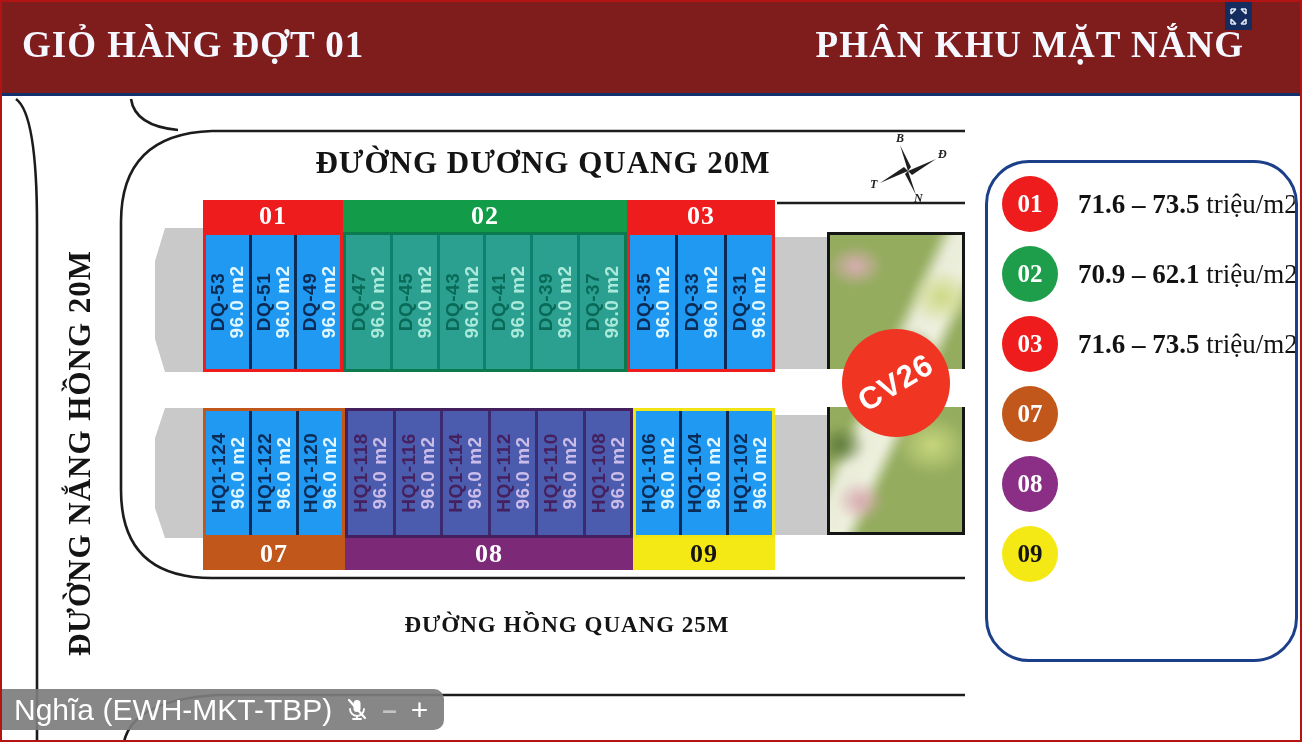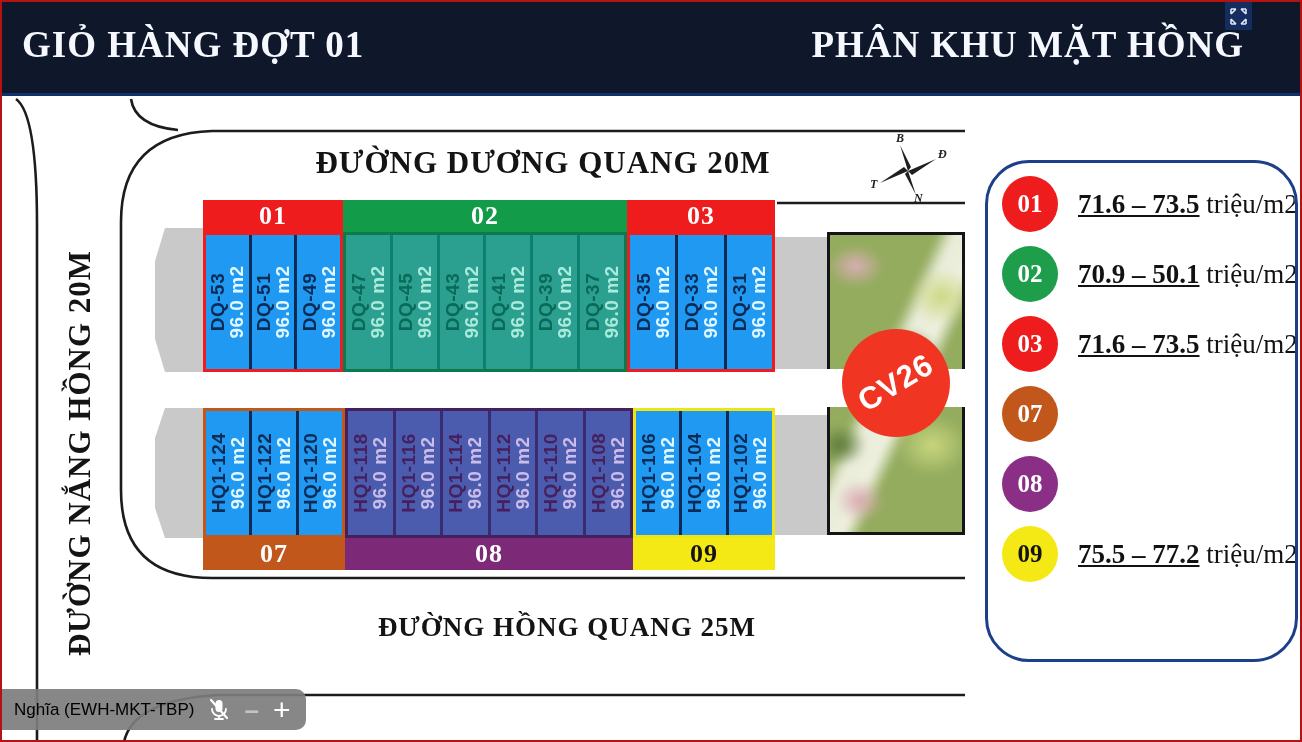--- a/index.html
+++ b/index.html
@@ -3,36 +3,36 @@
 <meta charset="utf-8">
 <style>
   html,body{margin:0;padding:0;background:#e8e8e8;}
   .canvas{
     position:relative;width:1302px;height:742px;background:#ffffff;
     overflow:hidden;font-family:"Liberation Sans",sans-serif;
   }
   .red-frame{position:absolute;inset:0;border:2px solid #b31313;pointer-events:none;z-index:60;}
   
   .topbar{
-    position:absolute;left:0;top:2px;width:100%;height:94px;background:#0f172a;
+    position:absolute;left:0;top:2px;width:100%;height:94px;background:#7f1d1d;
     border-bottom:3px solid #12306b;display:flex;align-items:center;justify-content:space-between;
     z-index:5;box-sizing:border-box;padding:0 18px 6px 22px;
   }
   .topbar .title{
     color:#f6f8ff;font-family:"Liberation Serif",serif;font-weight:bold;font-size:37px;letter-spacing:1px;
   }
   .expand-btn{
     position:absolute;right:50px;top:2px;width:27px;height:28px;background:#152c5e;z-index:6;
     display:flex;align-items:center;justify-content:center;cursor:pointer;
   }
   
   .map-svg{position:absolute;left:0;top:0;z-index:1;}
   .street{position:absolute;color:#141414;font-family:"Liberation Serif",serif;font-weight:bold;z-index:2;text-align:center;}
   .street.top{left:243px;top:145px;width:600px;font-size:31px;letter-spacing:1px;}
-  .street.bottom{left:267px;top:612px;width:600px;font-size:27px;letter-spacing:1px;}
+  .street.bottom{left:267px;top:612px;width:600px;font-size:23px;letter-spacing:1px;}
   .street.left{left:-132px;top:435px;width:424px;height:36px;font-size:31px;transform:rotate(-90deg);letter-spacing:1px;}
   
   .gray{position:absolute;background:#c9c9c9;z-index:2;}
   .gray.cham{clip-path:polygon(100% 0,20% 0,0 23%,0 77%,20% 100%,100% 100%);}
   
   .park{position:absolute;left:827px;top:232px;width:138px;height:303px;border:3px solid #151515;z-index:2;overflow:hidden;box-sizing:border-box;}
   .park-img{position:absolute;inset:-6px;filter:blur(3px);
     background:
       radial-gradient(40px 30px at 22% 12%, #dbaeb6 0%, rgba(219,174,182,0) 70%),
       radial-gradient(30px 42px at 30% 50%, #d8a8b0 0%, rgba(216,168,176,0) 70%),
@@ -74,43 +74,43 @@
     height:70px;background:#1c3f8a;display:flex;align-items:center;justify-content:center;
     color:#ffffff;font-family:"Liberation Serif",serif;font-weight:bold;font-size:26px;letter-spacing:0.5px;
   }
   .legend-rows{list-style:none;margin:6px 0 0 0;padding:0;}
   .legend-row{height:70px;display:flex;align-items:center;padding-left:14px;}
   .lg-circle{
     width:56px;height:56px;border-radius:50%;display:flex;align-items:center;justify-content:center;
     font-family:"Liberation Serif",serif;font-weight:bold;font-size:25px;flex:0 0 56px;
   }
   .lg-text{margin-left:20px;font-family:"Liberation Serif",serif;font-size:27px;color:#121212;white-space:nowrap;}
-  .lg-text b{font-weight:bold;text-decoration:underline;}
+  .lg-text b{font-weight:bold;}
   .footnote{
     position:absolute;right:18px;top:694px;width:420px;text-align:right;z-index:5;
     font-family:"Liberation Serif",serif;font-style:italic;font-weight:bold;font-size:27px;color:#10194a;
   }
   
   .nameplate{
     position:absolute;left:0;top:689px;height:41px;z-index:40;background:rgba(125,125,125,0.92);
     border-radius:0 10px 10px 0;display:flex;align-items:center;padding:0 16px 0 14px;gap:14px;
   }
-  .nameplate .nm-text{color:#000000;font-size:17px;}
+  .nameplate .nm-text{color:#ffffff;font-size:30px;}
   .nm-ctl{display:flex;align-items:center;justify-content:center;cursor:pointer;}
   .nm-minus{color:#c3c3c3;font-size:26px;font-weight:bold;line-height:1;}
   .nm-plus{color:#ffffff;font-size:30px;font-weight:normal;line-height:1;}
 </style>
 </head>
 <body>
 
 <div class="canvas">
 
   <div class="topbar">
     <div class="title">GIỎ HÀNG ĐỢT 01</div>
-    <div class="title" style="padding-right:40px;">PHÂN KHU MẶT HỒNG</div>
+    <div class="title" style="padding-right:40px;">PHÂN KHU MẶT NẮNG</div>
   </div>
   <div class="expand-btn" title="">
     <svg width="19" height="19" viewBox="0 0 19 19">
       <g stroke="#dfe6f5" stroke-width="1.6" fill="none">
         <path d="M2 7 L7 2 M2 2 L7 2 M2 2 L2 7"></path>
         <path d="M17 7 L12 2 M17 2 L12 2 M17 2 L17 7"></path>
         <path d="M2 12 L7 17 M2 17 L7 17 M2 17 L2 12"></path>
         <path d="M17 12 L12 17 M17 17 L12 17 M17 17 L17 12"></path>
       </g>
     </svg>
@@ -336,35 +336,34 @@
     </div>
 
   <div class="legend">
     <ul class="legend-rows" id="legend-rows">
         <li class="legend-row">
           <span class="lg-circle" style="background: rgb(238, 28, 28); color: rgb(255, 255, 255);">01</span>
           <span class="lg-text"><b>71.6 – 73.5</b> triệu/m2</span>
         </li>
         <li class="legend-row">
           <span class="lg-circle" style="background: rgb(30, 158, 74); color: rgb(255, 255, 255);">02</span>
-          <span class="lg-text"><b>70.9 – 50.1</b> triệu/m2</span>
+          <span class="lg-text"><b>70.9 – 62.1</b> triệu/m2</span>
         </li>
         <li class="legend-row">
           <span class="lg-circle" style="background: rgb(238, 28, 28); color: rgb(255, 255, 255);">03</span>
           <span class="lg-text"><b>71.6 – 73.5</b> triệu/m2</span>
         </li>
         <li class="legend-row">
           <span class="lg-circle" style="background: rgb(194, 87, 27); color: rgb(255, 255, 255);">07</span>
         </li>
         <li class="legend-row">
           <span class="lg-circle" style="background: rgb(138, 47, 133); color: rgb(255, 255, 255);">08</span>
         </li>
         <li class="legend-row">
           <span class="lg-circle" style="background: rgb(245, 233, 21); color: rgb(20, 20, 20);">09</span>
-          <span class="lg-text"><b>75.5 – 77.2</b> triệu/m2</span>
         </li>
       </ul>
   </div>
 
   <div class="nameplate">
     <span class="nm-text">Nghĩa (EWH-MKT-TBP)</span>
     <span class="nm-ctl">
       <svg width="22" height="24" viewBox="0 0 22 24">
         <g stroke="#ffffff" stroke-width="1.8" fill="none" stroke-linecap="round">
           <rect x="7.5" y="2" width="7" height="12" rx="3.5" fill="#ffffff" stroke="none"></rect>

